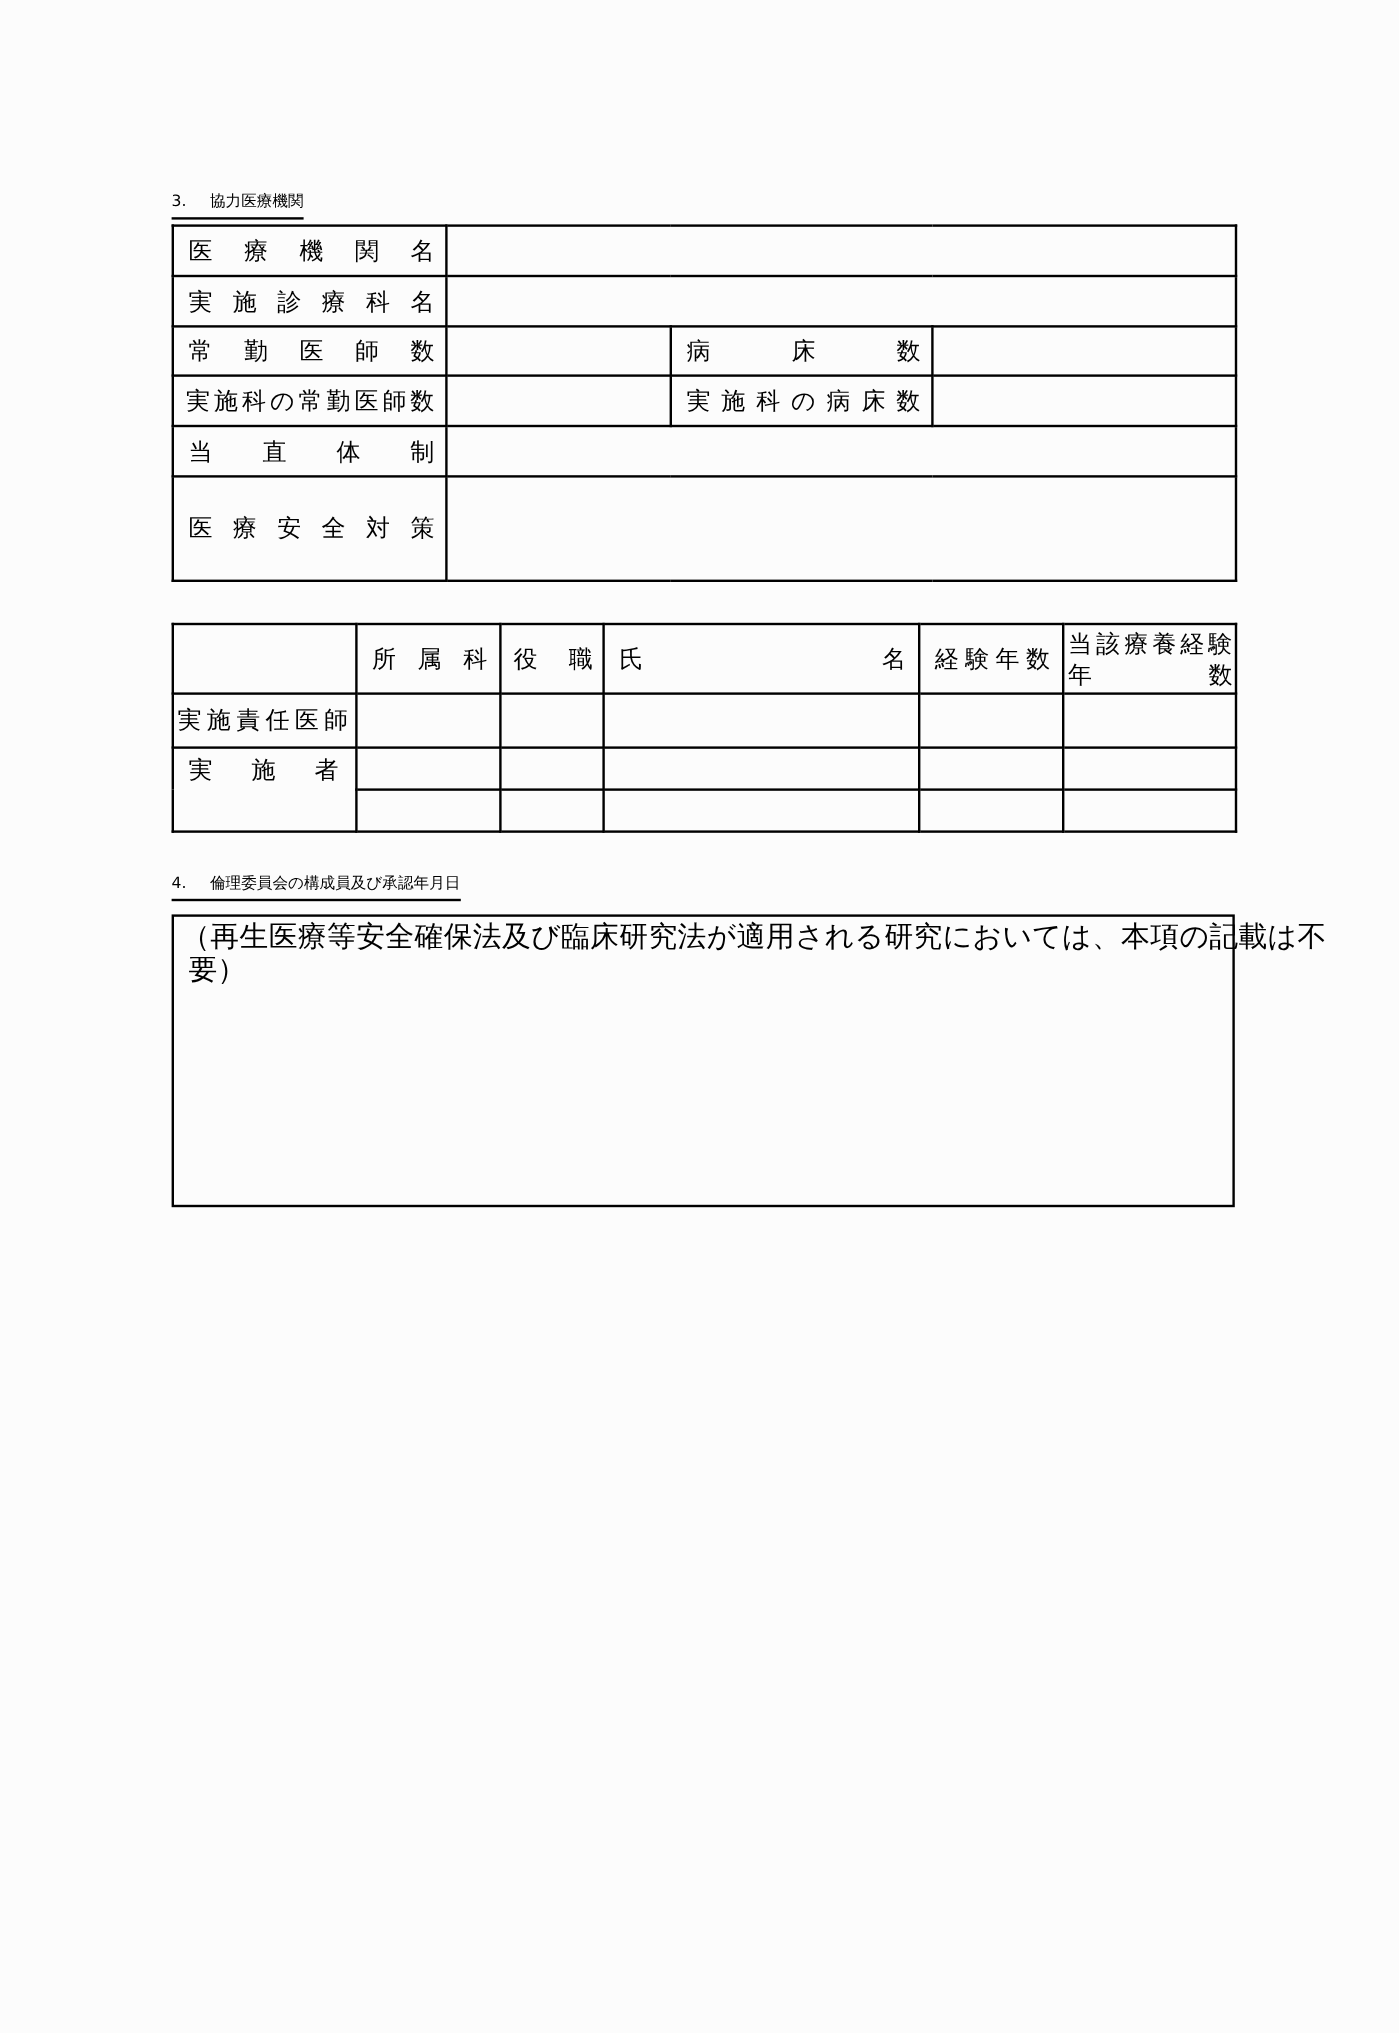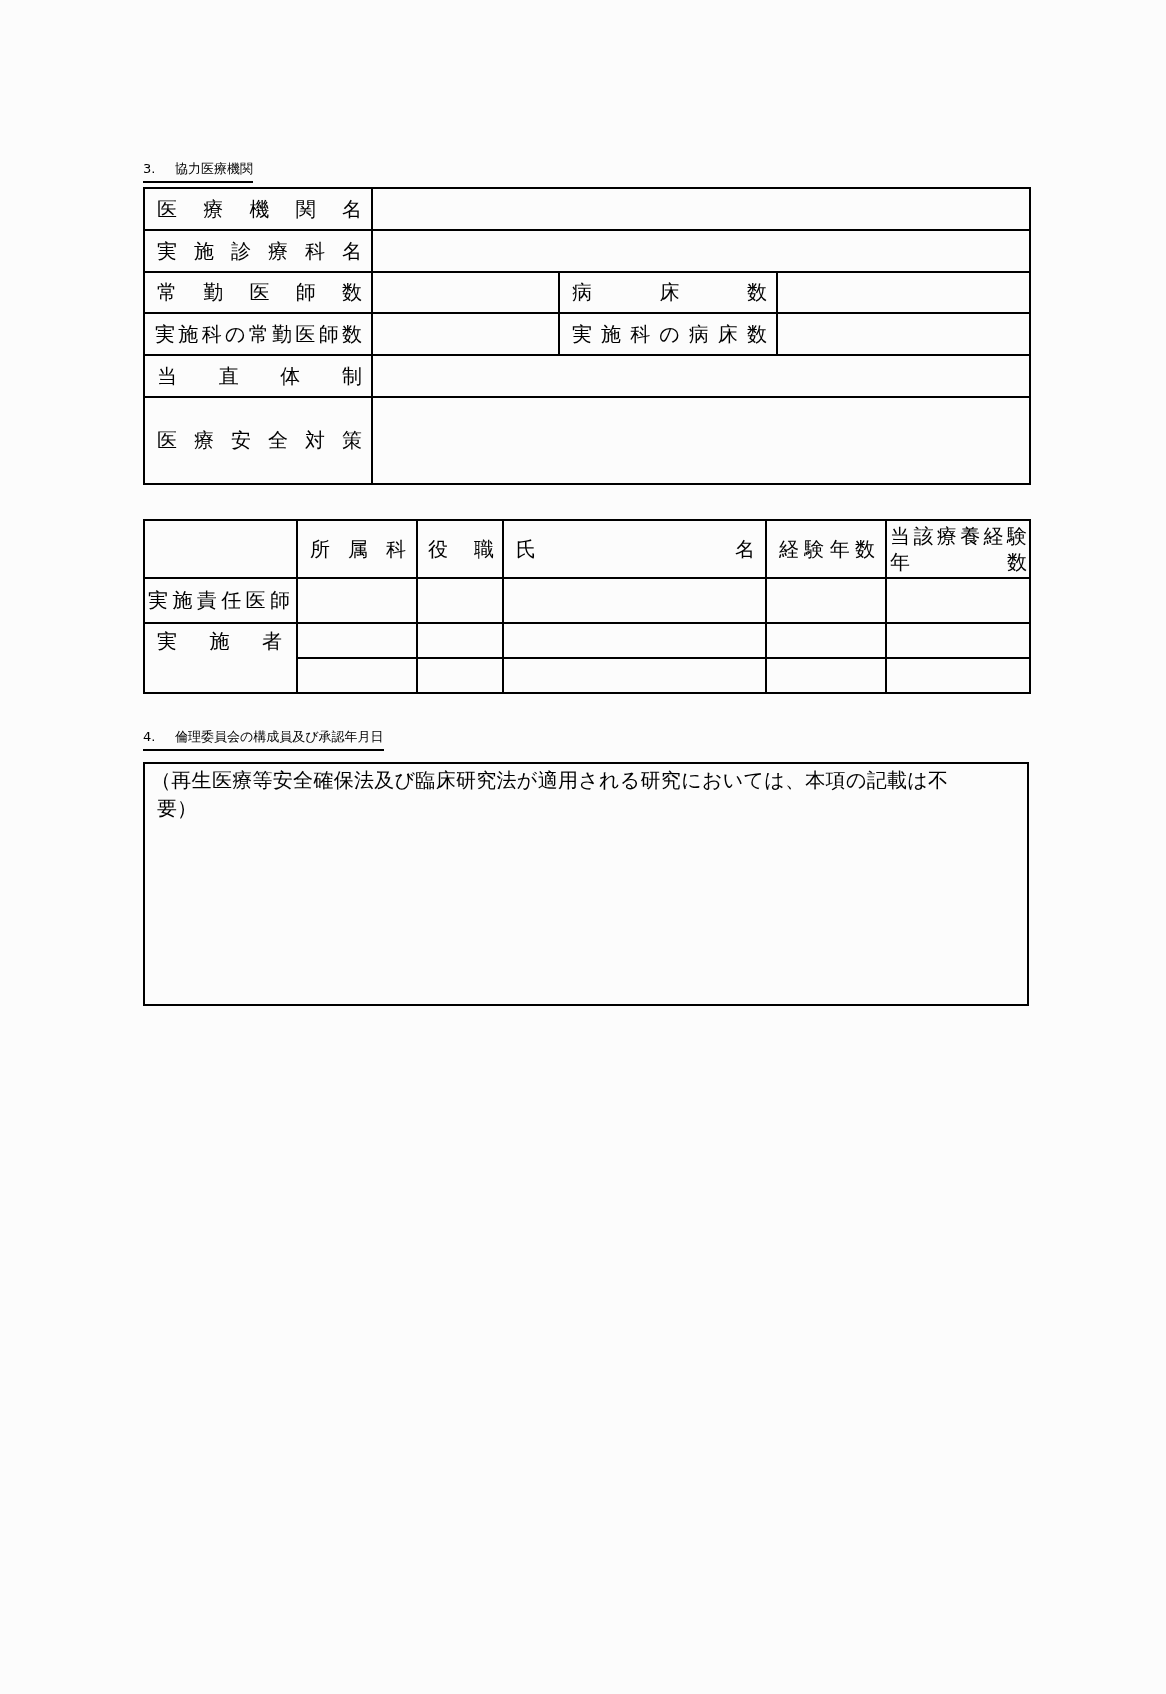--- a/index.html
+++ b/index.html
@@ -31,21 +31,21 @@
     }
     .lbl { display: flex; justify-content: space-between; align-items: center; padding: 0 9px 0 12px; }
     .lbl span { display: inline-block; }
     .lbl.tight { padding: 0 6px 0 3px; }
     .stack { display: flex; flex-direction: column; padding: 0 2px 0 3px; line-height: 26px; }
     .stack .r1 { display: flex; justify-content: space-between; }
     .stack .r2 { display: flex; justify-content: space-between; }
     .note-box {
       border: 2px solid #000;
       box-sizing: border-box;
-      font-size: 20px; line-height: 28px;
+      font-size: 24px; line-height: 28px;
       padding: 2px 21px 0 12px;
     }
   </style>
 </head>
 <body>
 
 <div class="abs section-title" style="left:143px; top:158px;">
   <span class="title-num">3.</span><span>協力医療機関</span>
 </div>
 

